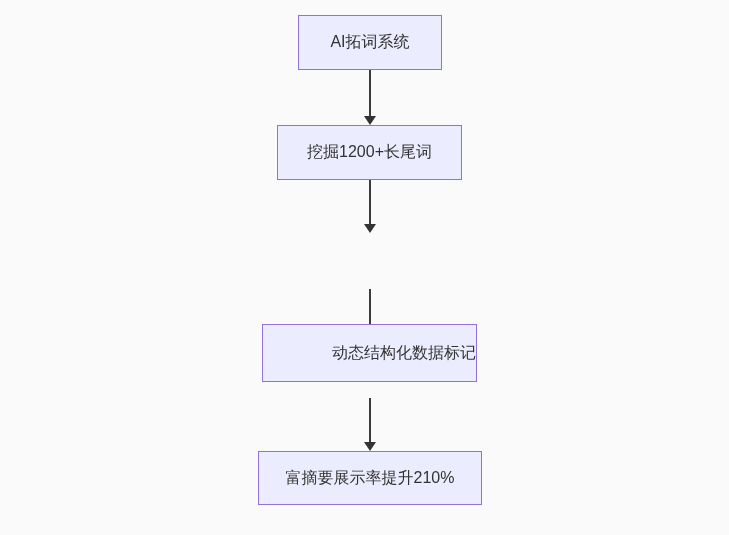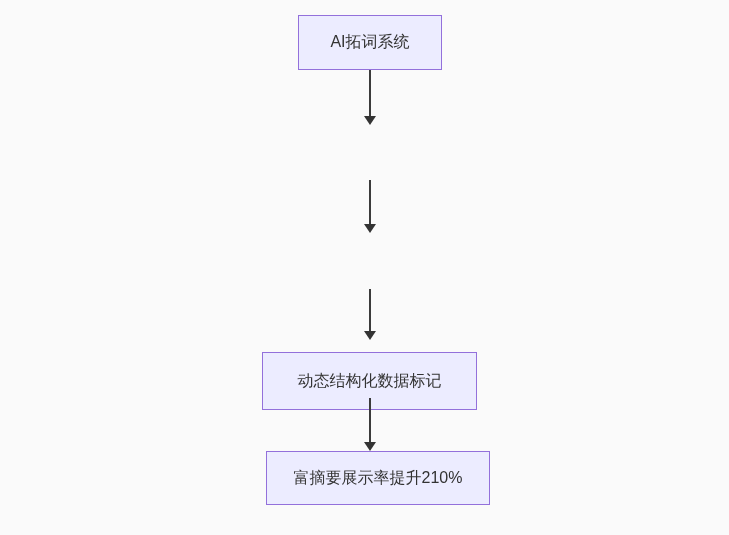--- a/index.html
+++ b/index.html
@@ -25,22 +25,22 @@
     font-size: 16px;
     display: flex;
     align-items: center;
     justify-content: center;
     text-align: center;
     white-space: nowrap;
   }
   .node-1 { left: 298px; top: 15px;  width: 144px; height: 55px; }
   .node-2 { left: 277px; top: 125px; width: 185px; height: 55px; }
   .node-3 { left: 260px; top: 233px; width: 219px; height: 56px; }
-  .node-4 { left: 262px; top: 352px; width: 215px; height: 58px; }
-  .node-5 { left: 258px; top: 451px; width: 224px; height: 54px; margin-left: 8px; }
+  .node-4 { left: 262px; top: 324px; width: 215px; height: 58px; justify-content: flex-end; }
+  .node-5 { left: 258px; top: 451px; width: 224px; height: 54px; }
 
   .flow-edge {
     position: absolute;
     left: 369px;
     width: 2px;
     background: #3b3b3b;
   }
   .flow-edge::after {
     content: "";
     position: absolute;
@@ -62,20 +62,23 @@
 <body>
 
 <div class="canvas">
 
   <div class="flow-node node-1">
     <span>AI拓词系统</span>
   </div>
 
   <div class="flow-edge edge-1"></div>
 
+  <div class="flow-node node-2">
+    <span>挖掘1200+长尾词</span>
+  </div>
 
   <div class="flow-edge edge-2"></div>
 
 
   <div class="flow-edge edge-3"></div>
 
   <div class="flow-node node-4">
     <span>动态结构化数据标记</span>
   </div>
 

